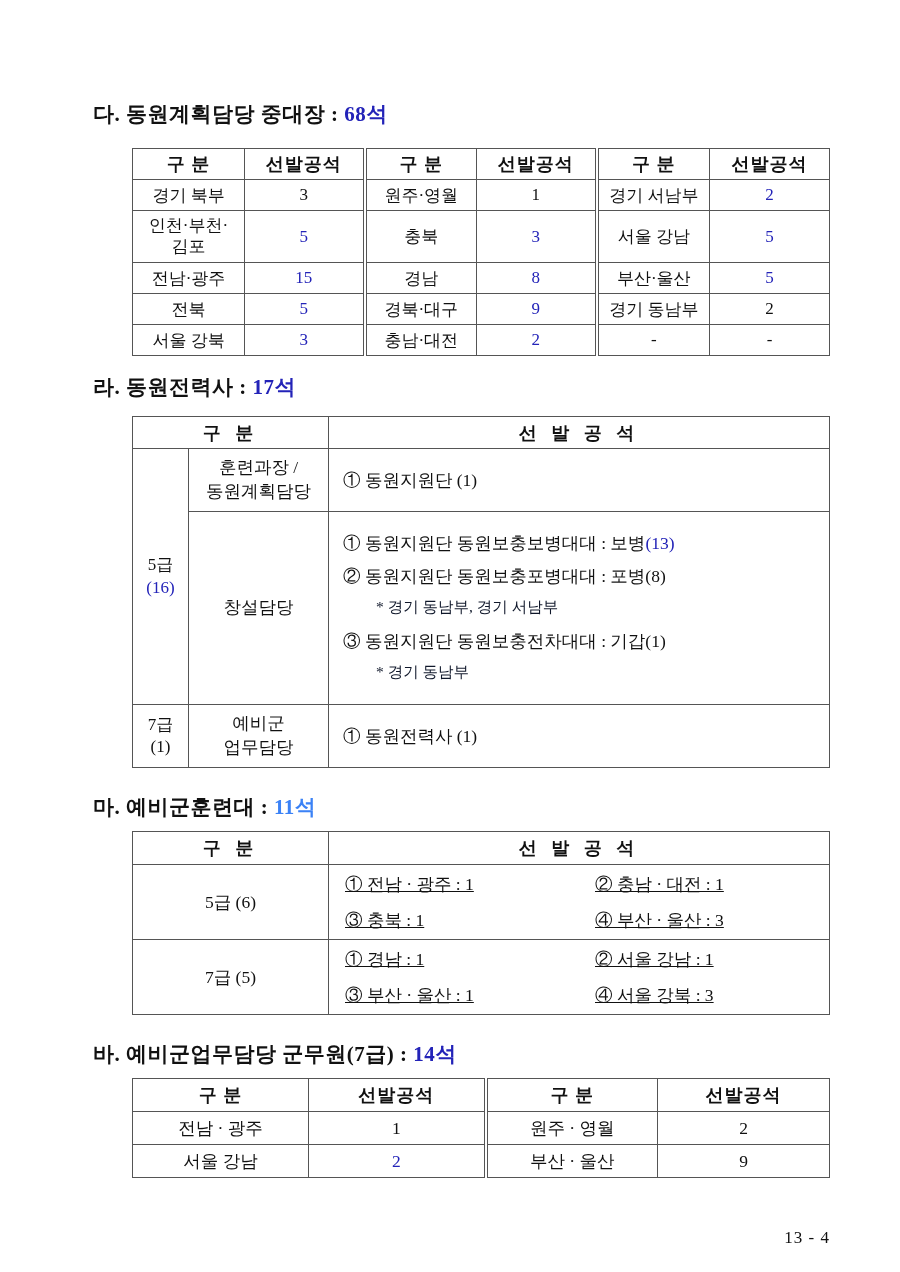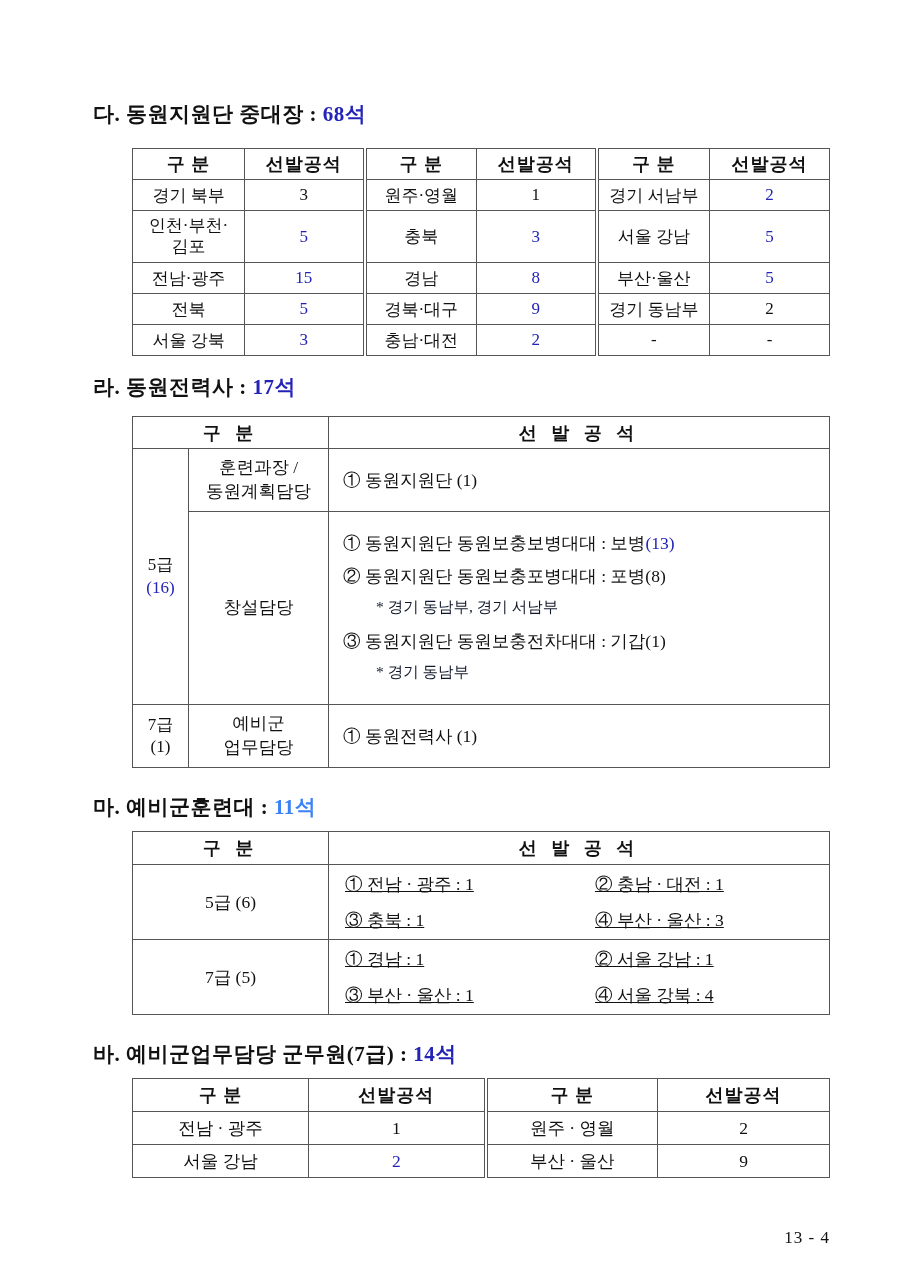--- a/index.html
+++ b/index.html
@@ -48,21 +48,21 @@
   .mt-ra{margin-top:18px;}
   .mt-ma{margin-top:26px;}
   .mt-ba{margin-top:26px;}
   .footer{margin-top:50px;text-align:right;font-size:17px;letter-spacing:1px;}
 </style>
 </head>
 <body>
 
 <div class="page">
 
-  <div class="sec-title"><span>다. 동원지원단 중대장 :</span> <span class="blue">68석</span></div>
+  <div class="sec-title"><span>다. 동원계획담당 중대장 :</span> <span class="blue">68석</span></div>
 
   <table class="t-region">
     <colgroup>
         <col style="width:112px">
         <col style="width:120px">
         <col style="width:112px">
         <col style="width:120px">
         <col style="width:113px">
         <col style="width:120px">
       </colgroup>
@@ -190,21 +190,21 @@
           </div>
         </td>
       </tr>
       <tr class="drow">
         <td class="grade">7급 (5)</td>
         <td class="content">
           <div class="grid">
             <span>① 경남 : 1</span>
             <span>② 서울 강남 : 1</span>
             <span>③ 부산 · 울산 : 1</span>
-            <span>④ 서울 강북 : 4</span>
+            <span>④ 서울 강북 : 3</span>
           </div>
         </td>
       </tr>
     </tbody>
   </table>
 
   <div class="sec-title mt-ba"><span>바. 예비군업무담당 군무원(7급) :</span> <span class="blue">14석</span></div>
 
   <table class="t-civil">
     <colgroup>

